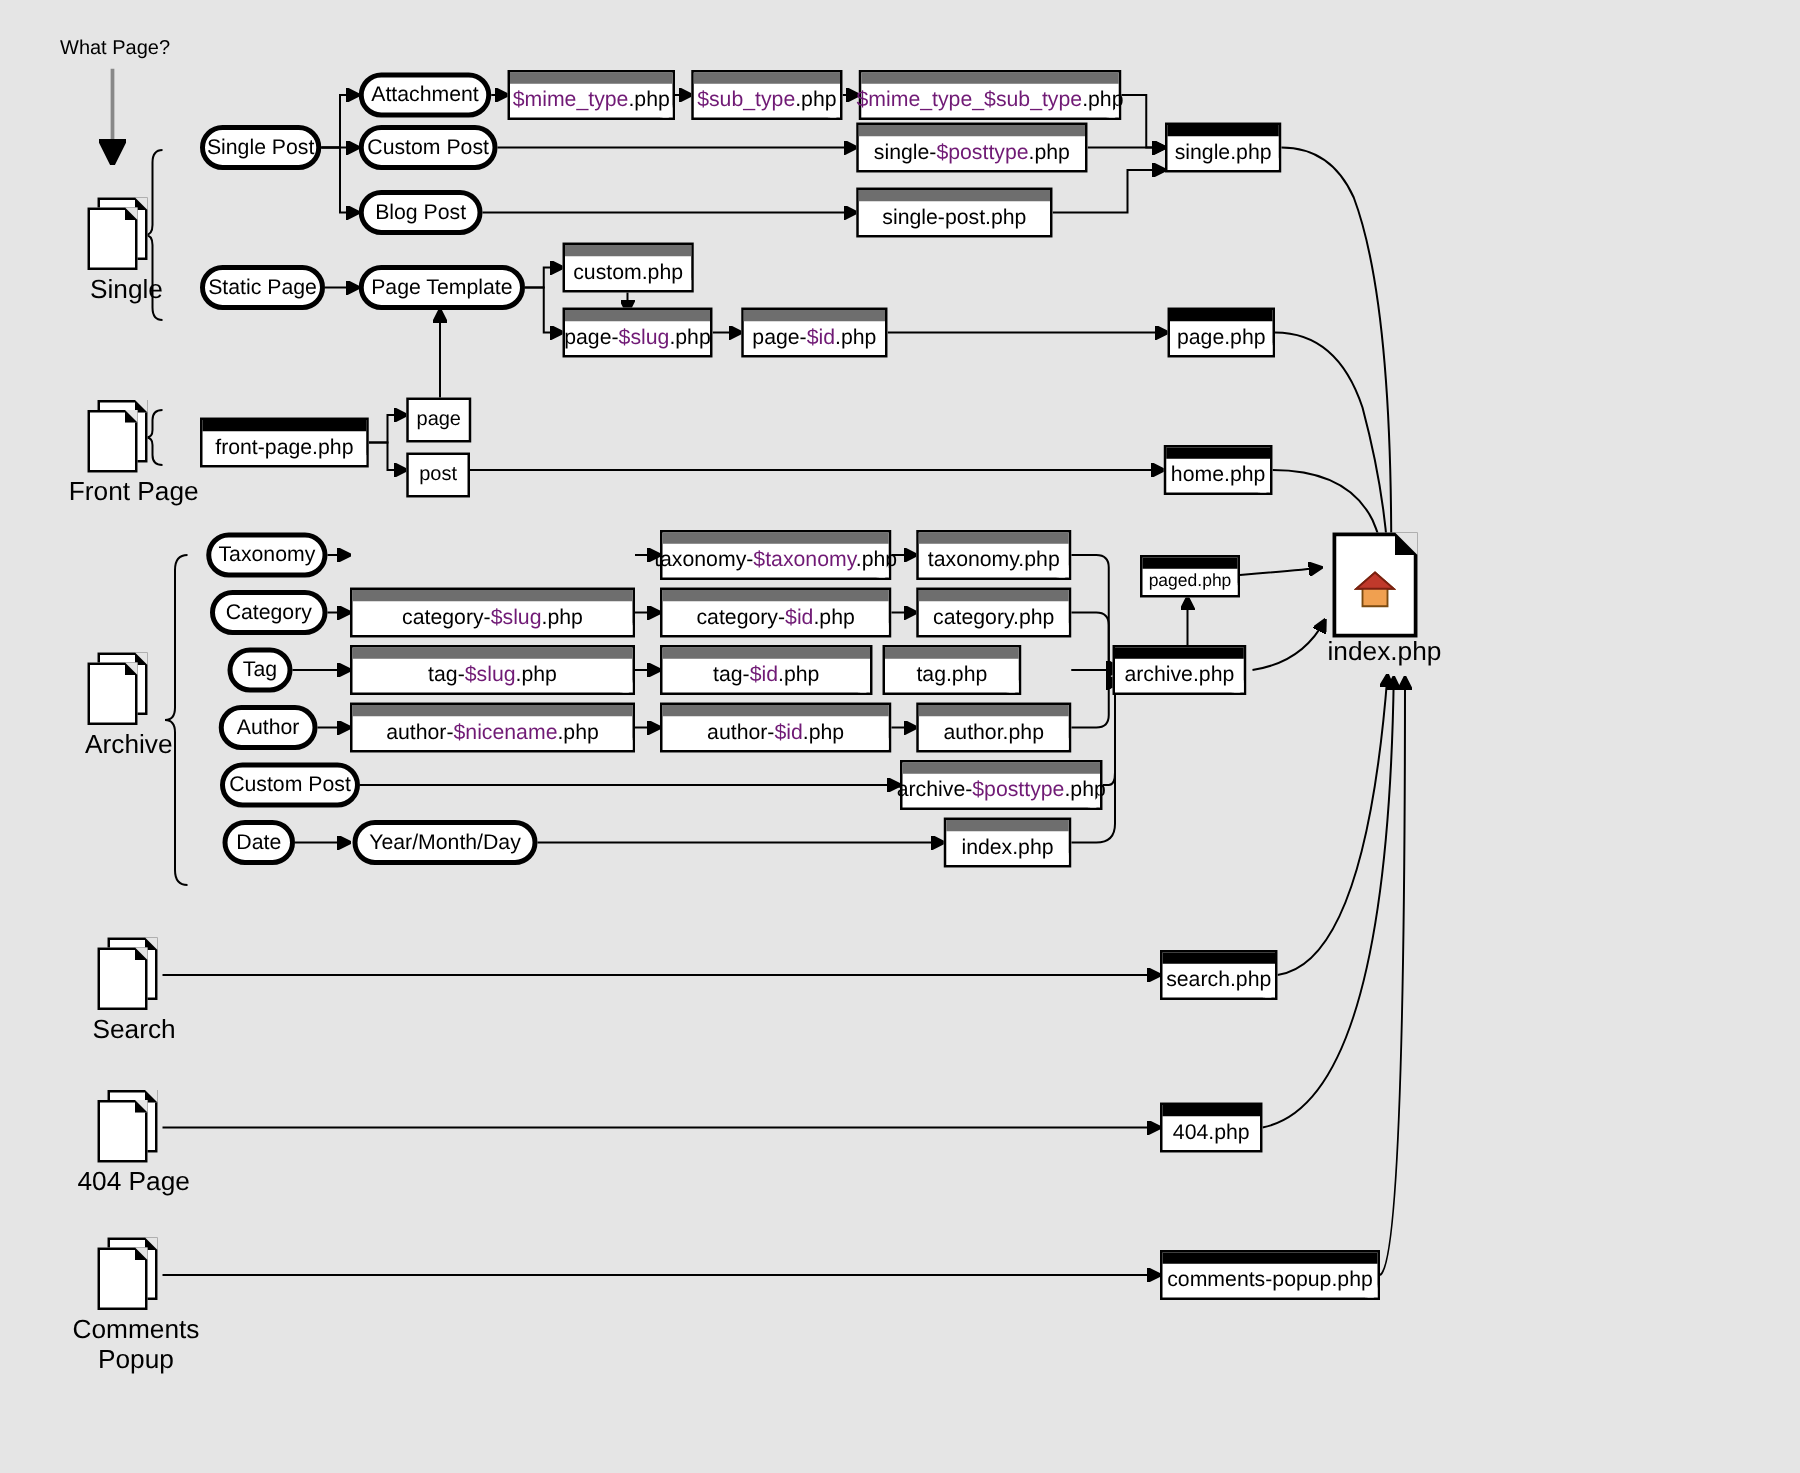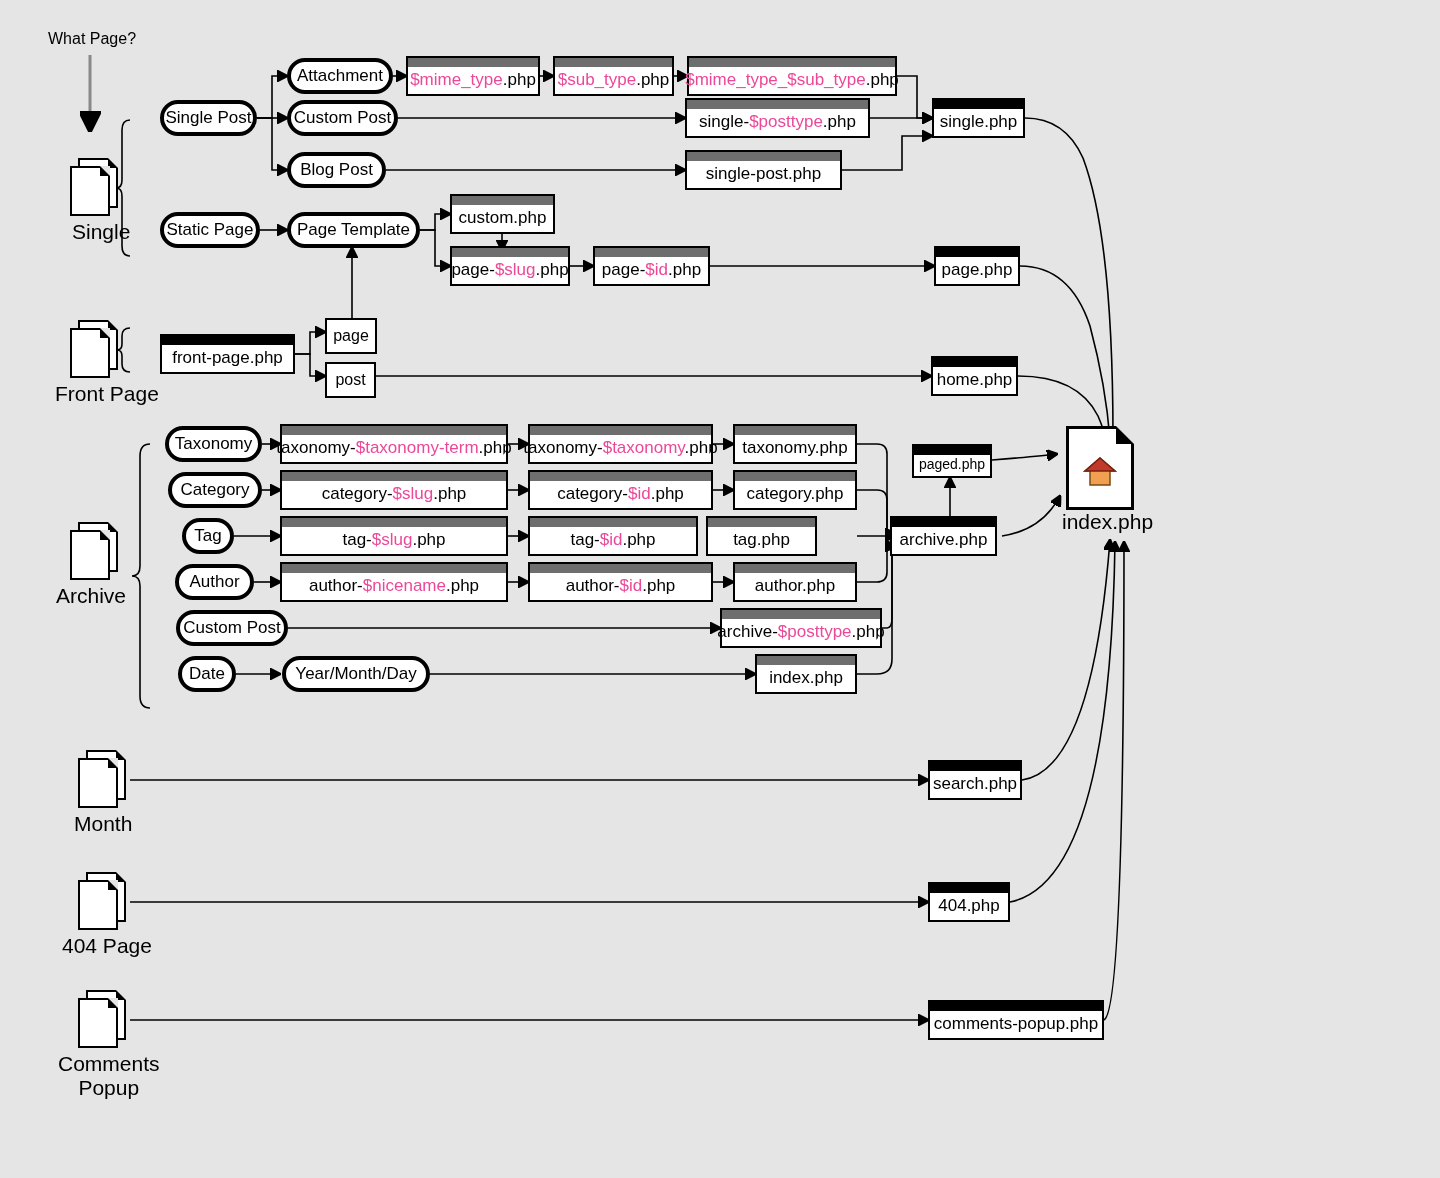--- a/index.html
+++ b/index.html
@@ -19,21 +19,21 @@
   .fold{position:absolute;bottom:0;right:0;width:10px;height:10px;overflow:hidden}
   .fold::before{content:"";position:absolute;right:-2px;bottom:-2px;width:0;height:0;border-left:12px solid transparent;border-bottom:12px solid #e5e5e5}
   .fold::after{content:"";position:absolute;right:0;bottom:0;width:0;height:0;border-left:10px solid transparent;border-bottom:10px solid #fff}
   .fold .l{position:absolute;right:0;bottom:0;width:14px;height:2px;background:#000;transform-origin:right bottom;transform:rotate(-45deg)}
   .fbox .fold{pointer-events:none}
   .fbox::after{display:none}
   
   .pbox{border:2px solid #000;height:28px;background:#fff;padding:16px 10px;font-size:16px}
   .title{position:absolute;font-size:16px}
   .caption{position:absolute;font-size:21px;text-align:center}
-  .var{color:#ec4899}
+  .var{color:#701a75}
   svg.edges{position:absolute;top:0;left:0}
   
   .pages{position:absolute;width:48px;height:58px}
   .pages .pg{position:absolute;width:36px;height:46px;background:#fff;border:2px solid #000}
   .pages .pg::after{content:"";position:absolute;top:-2px;right:-2px;width:0;height:0;border-left:10px solid #000;border-top:10px solid #e5e5e5}
   .pages .pg .f{position:absolute;top:0;right:0;width:0;height:0;border-left:8px solid #fff;border-top:8px solid transparent}
   .pages .pg.back{top:0;left:8px}
   .pages .pg.front{top:8px;left:0}
   
   .bigfile{position:absolute;width:62px;height:78px;background:#fff;border:3px solid #000}
@@ -165,31 +165,31 @@
 <div class="caption" style="left:55px;top:382px">Front Page</div>
 
 <div class="pages" style="left:70px;top:522px">
       <div class="pg back">
         <span class="f"></span>
       </div>
       <div class="pg front">
         <span class="f"></span>
       </div>
     </div>
-<div class="caption" style="left:56px;top:584px">Archive</div>
+<div class="caption" style="left:68px;top:584px">Archive</div>
 
 <div class="pages" style="left:78px;top:750px">
       <div class="pg back">
         <span class="f"></span>
       </div>
       <div class="pg front">
         <span class="f"></span>
       </div>
     </div>
-<div class="caption" style="left:74px;top:812px">Month</div>
+<div class="caption" style="left:74px;top:812px">Search</div>
 
 <div class="pages" style="left:78px;top:872px">
       <div class="pg back">
         <span class="f"></span>
       </div>
       <div class="pg front">
         <span class="f"></span>
       </div>
     </div>
 <div class="caption" style="left:62px;top:934px">404 Page</div>
@@ -294,26 +294,20 @@
         <span class="l"></span>
       </div>
     </div>
 <div class="node fbox" style="left:931px;top:356px;width:87px">
       <span>home.php</span>
       <div class="fold">
         <span class="l"></span>
       </div>
     </div>
 
-<div class="node fbox grey" style="left:280px;top:424px;width:228px">
-      <span><span>taxonomy-</span><span class="var">$taxonomy-term</span><span>.php</span></span>
-      <div class="fold">
-        <span class="l"></span>
-      </div>
-    </div>
 <div class="node fbox grey" style="left:528px;top:424px;width:185px">
       <span><span>taxonomy-</span><span class="var">$taxonomy</span><span>.php</span></span>
       <div class="fold">
         <span class="l"></span>
       </div>
     </div>
 <div class="node fbox grey" style="left:733px;top:424px;width:124px">
       <span>taxonomy.php</span>
       <div class="fold">
         <span class="l"></span>

